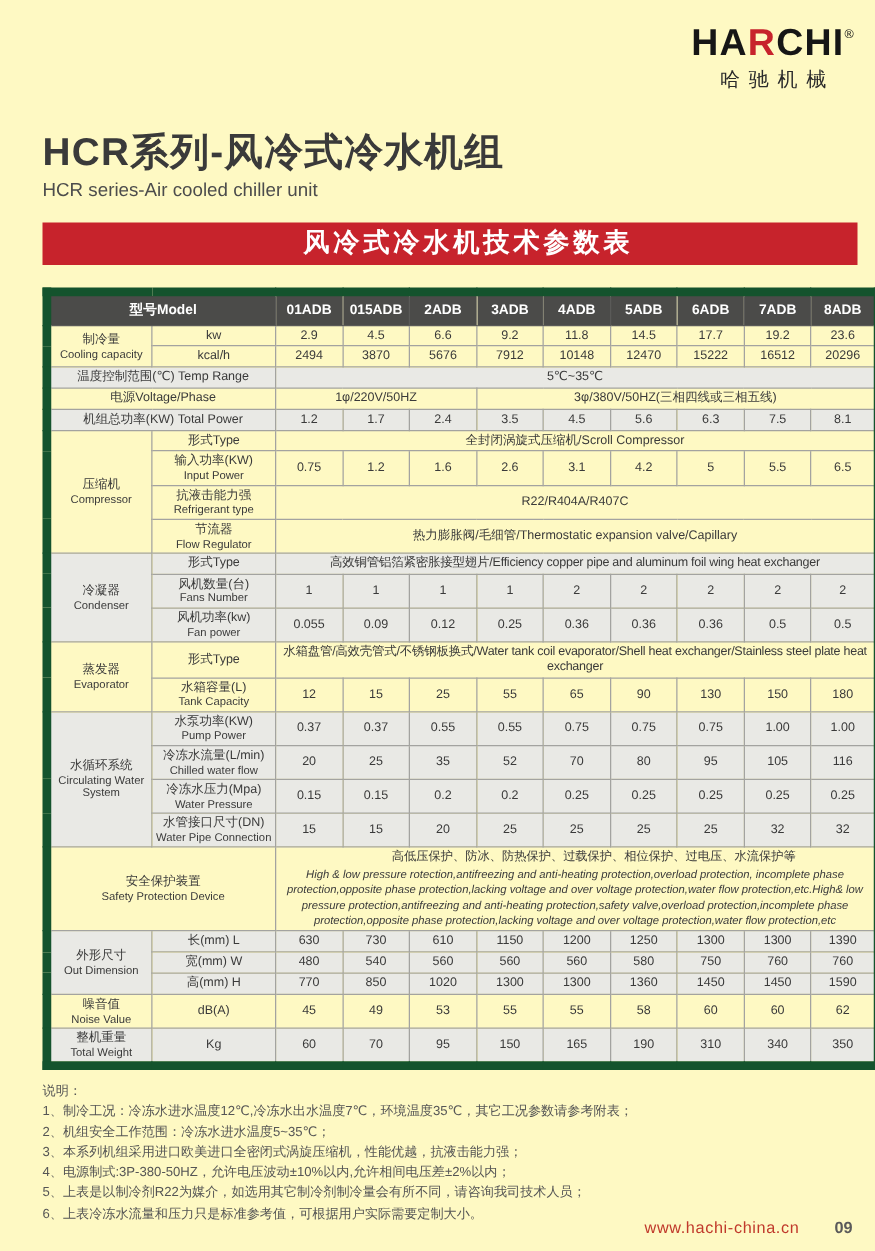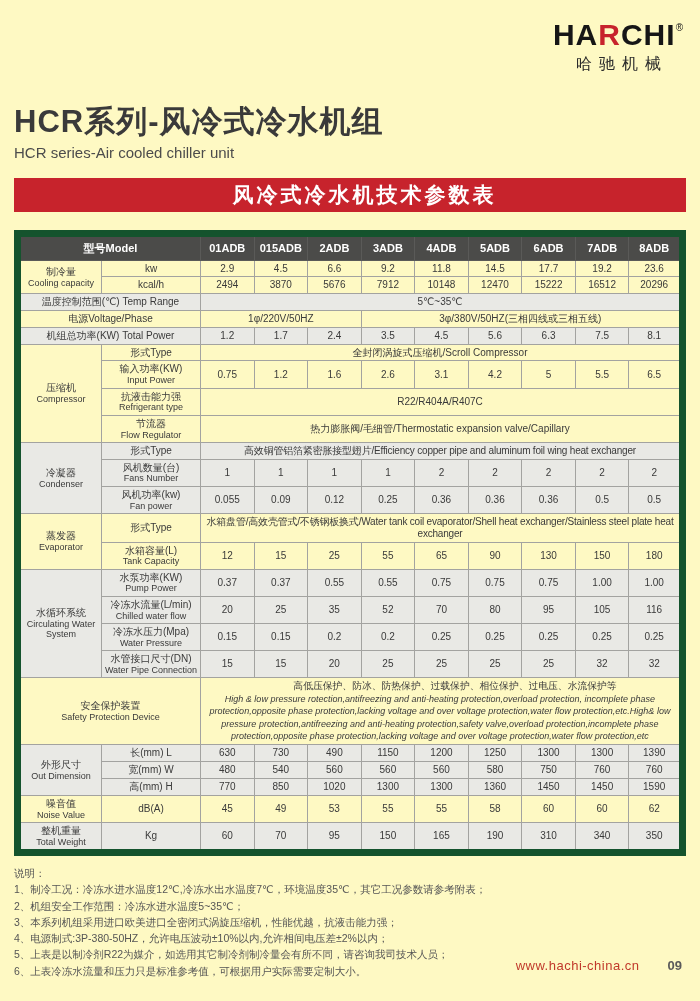--- a/index.html
+++ b/index.html
@@ -12,21 +12,21 @@
   .content{padding:0 14px;}
 
   
   .logo{position:absolute;top:20px;right:16px;text-align:center;}
   .logo-main{font-size:30px;font-weight:800;color:#161616;letter-spacing:1px;line-height:1;}
   .logo-main .red{color:var(--accent-red,#c7232c);}
   .logo-reg{font-size:10px;vertical-align:14px;font-weight:400;color:#161616;}
   .logo-sub{font-size:16px;color:#2b2b2b;letter-spacing:7px;margin-top:4px;padding-left:7px;}
 
   
-  .main{padding-top:104px;}
+  .main{padding-top:104px;margin-left:20px;}
   .title-zh{font-size:31px;font-weight:600;color:#3a3a3a;letter-spacing:1px;line-height:1.15;margin:0;}
   .title-en{font-size:15px;color:#4c4c4c;margin-top:4px;}
 
   .banner{
     margin-top:17px;background:var(--accent-red,#c7232c);color:#fff;
     text-align:center;font-size:21px;font-weight:bold;letter-spacing:3px;
     height:34px;line-height:34px;padding-left:29px;
   }
 
   
@@ -43,21 +43,21 @@
   td.small{font-size:8.4px;letter-spacing:-0.2px;}
   td.left{text-align:left;padding:4px 8px;}
   td.left .zh-line{font-size:9.8px;margin-bottom:1px;padding-left:30px;}
   td.left .en-line{font-size:9px;line-height:1.38;color:#3a3a3a;font-style:italic;}
 
   
   .notes{margin-top:9px;font-size:10.5px;color:#555;line-height:1.55;}
   .notes div{white-space:nowrap;}
 
   
-  .footer{position:absolute;right:18px;bottom:28px;display:flex;align-items:flex-end;gap:28px;}
+  .footer{position:absolute;right:18px;bottom:12px;display:flex;align-items:flex-end;gap:28px;}
   .footer-url{color:var(--url-red,#c0392b);font-size:13px;letter-spacing:0.5px;}
   .footer-page{color:#5a5a5a;font-size:13px;font-weight:bold;}
 </style>
 </head>
 <body>
 
 <div class="page">
 
   <div class="logo">
     <div class="logo-main"><span>HA</span><span class="red">R</span><span>CHI</span><span class="logo-reg">®</span></div>
@@ -319,21 +319,21 @@
             </td>
           </tr>
           <tr>
             <td class="grp sh" rowspan="3" colspan="1">
               <div>外形尺寸</div>
               <div class="en">Out Dimension</div>
             </td>
             <td class="sub sh">长(mm)  L</td>
             <td class="val sh">630</td>
             <td class="val sh">730</td>
-            <td class="val sh">490</td>
+            <td class="val sh">610</td>
             <td class="val sh">1150</td>
             <td class="val sh">1200</td>
             <td class="val sh">1250</td>
             <td class="val sh">1300</td>
             <td class="val sh">1300</td>
             <td class="val sh">1390</td>
           </tr>
           <tr>
             <td class="sub sh">宽(mm)  W</td>
             <td class="val sh">480</td>

